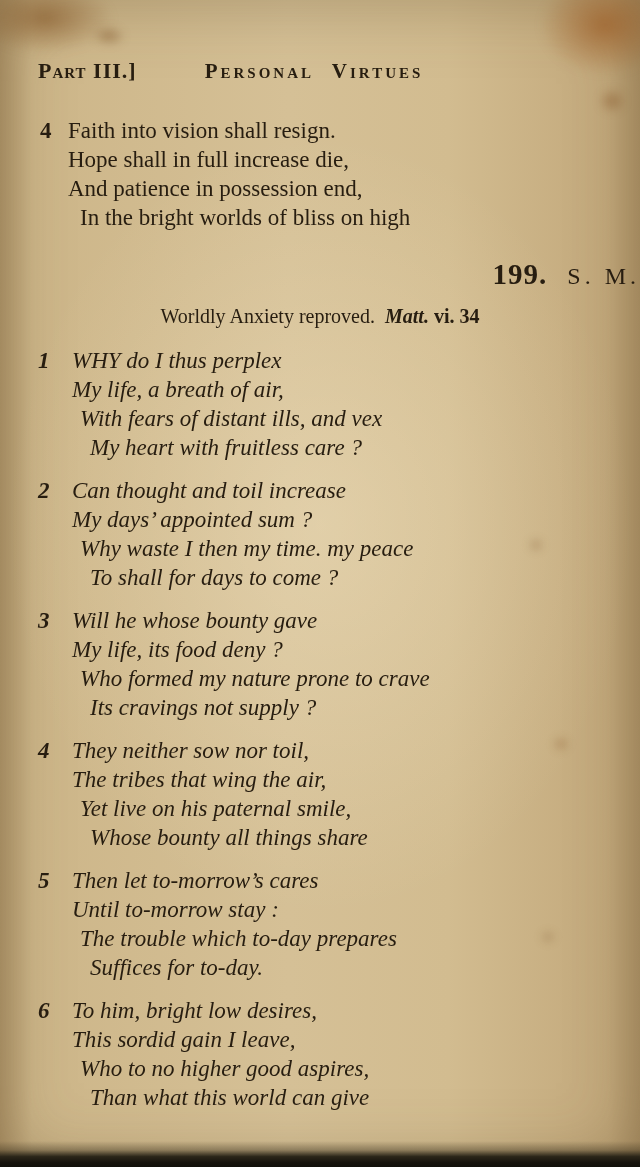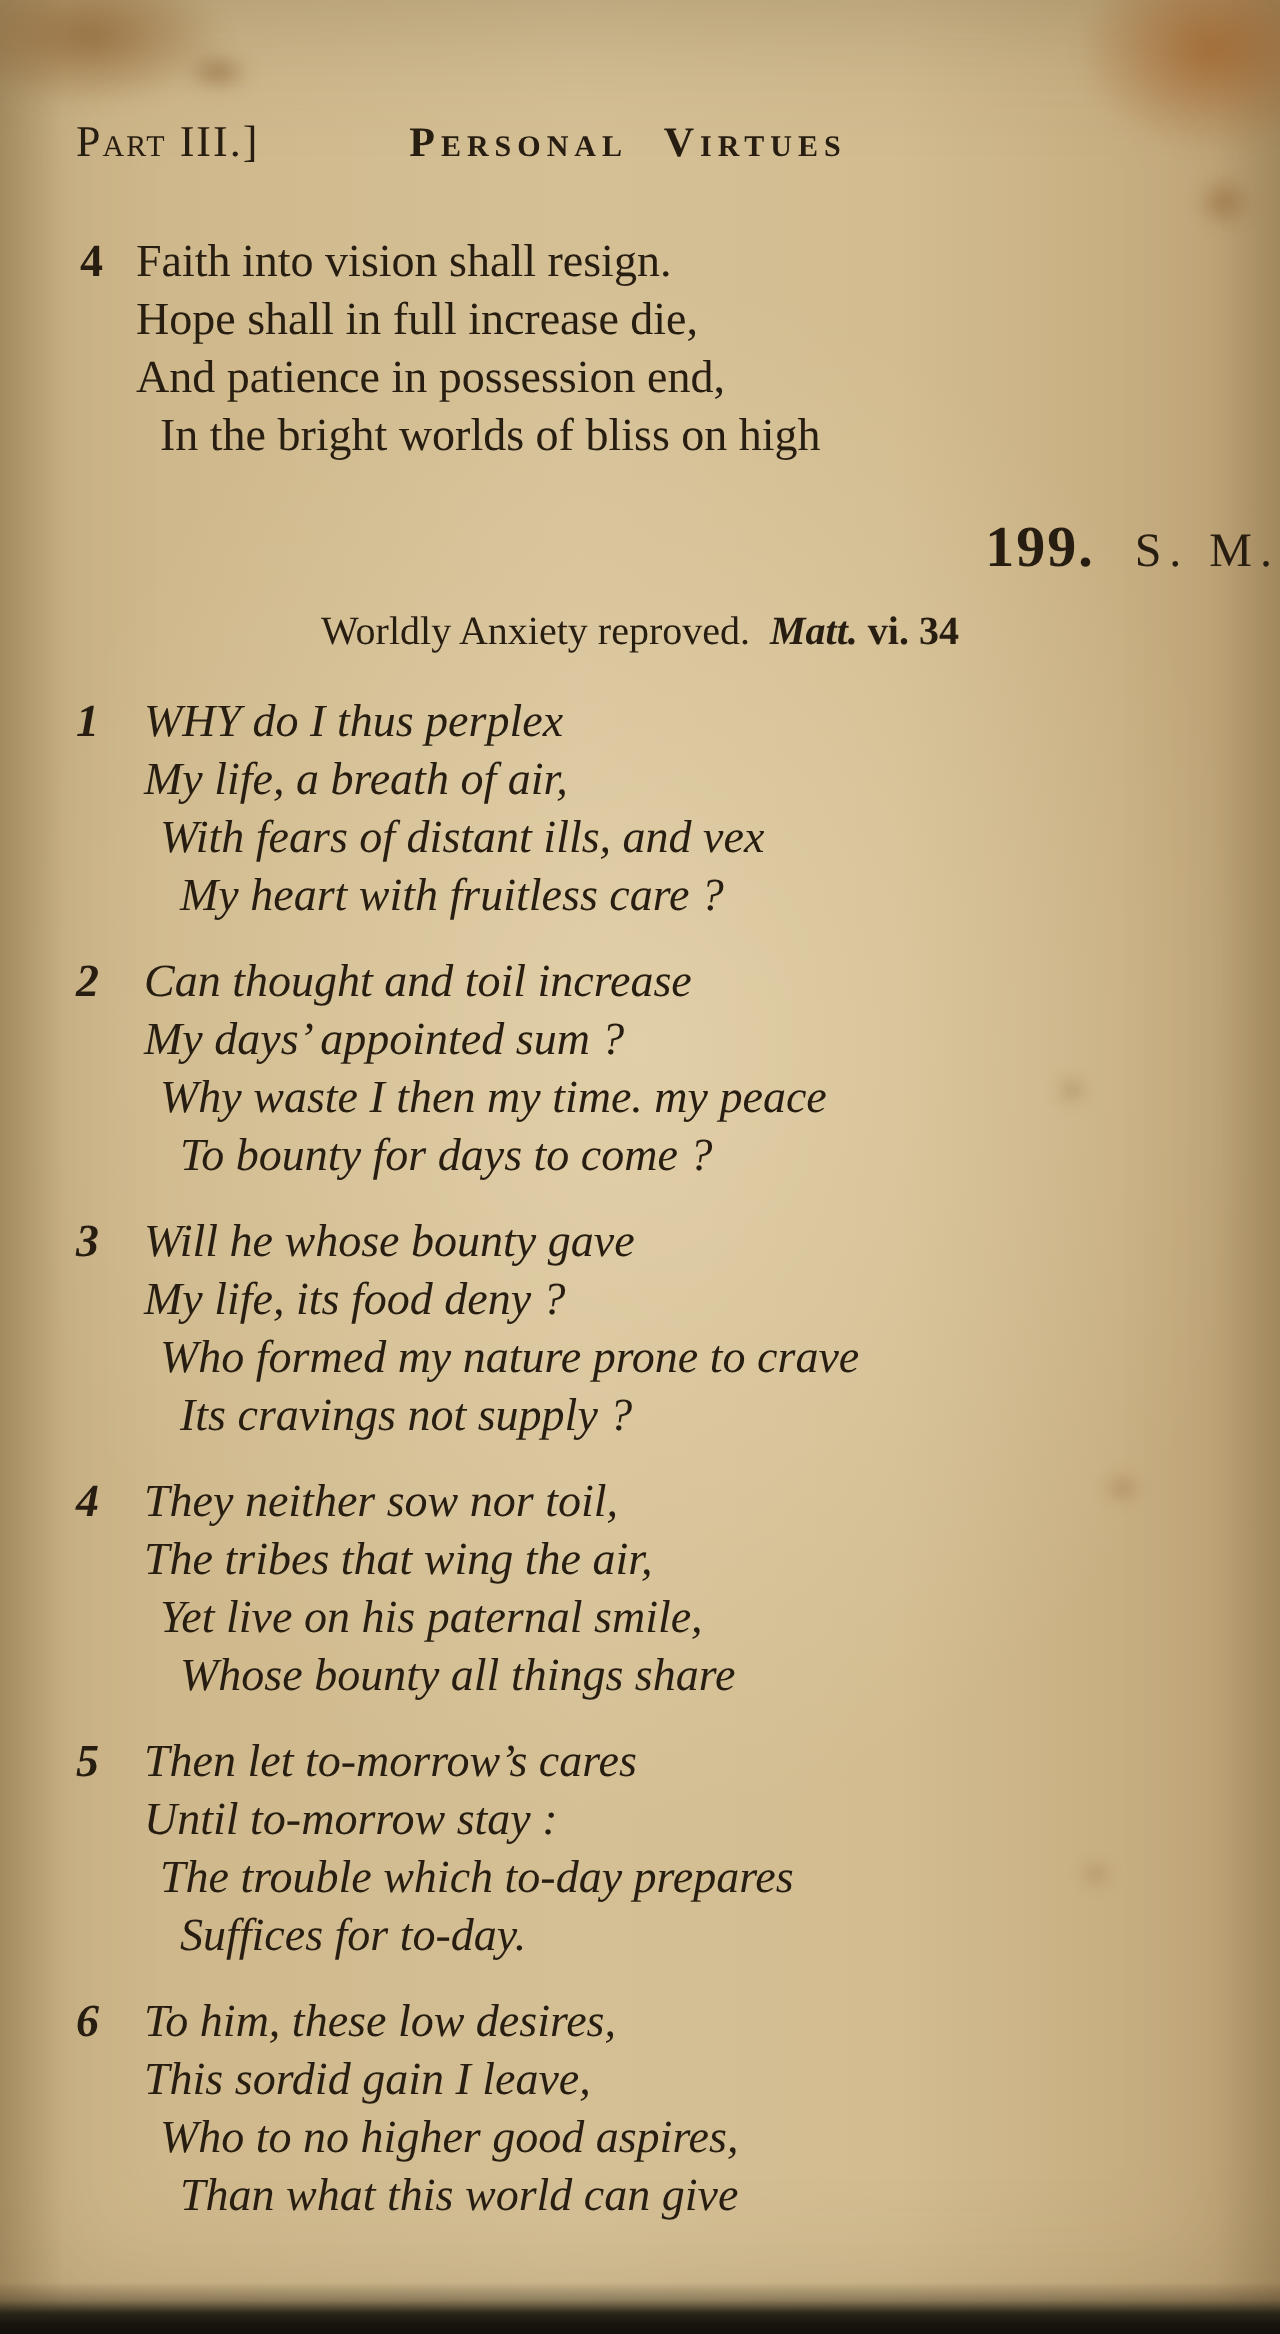--- a/index.html
+++ b/index.html
@@ -31,21 +31,21 @@
   .bottom-edge {
     position:absolute; left:0; right:0; bottom:0; height:26px;
     background:linear-gradient(180deg, rgba(58,48,28,0) 0%, rgba(58,48,28,0.40) 35%, #2b2619 60%, #17140d 82%, #11100a 100%);
     pointer-events:none;
   }
 
   
   .running-header { position:relative; height:30px; margin-top:58px; }
   .part-label {
     position:absolute; left:38px; top:0;
-    font-variant:small-caps; font-weight:normal;
+    font-variant:small-caps; font-weight:bold;
     font-size:22px; letter-spacing:1px;
   }
   .header-title {
     position:absolute; left:0; right:12px; top:1px;
     text-align:center;
     font-variant:small-caps; font-weight:bold;
     font-size:21px; letter-spacing:3px; word-spacing:10px;
   }
 
   
@@ -117,21 +117,21 @@
       <div class="line s0"><span class="num">1</span><span>WHY do I thus perplex</span></div>
       <div class="line s1">My life, a breath of air,</div>
       <div class="line s2">With fears of distant ills, and vex</div>
       <div class="line s3">My heart with fruitless care ?</div>
     </div>
 
     <div class="stanza">
       <div class="line s0"><span class="num">2</span><span>Can thought and toil increase</span></div>
       <div class="line s1">My days’ appointed sum ?</div>
       <div class="line s2">Why waste I then my time. my peace</div>
-      <div class="line s3">To bounty for days to come ?</div>
+      <div class="line s3">To shall for days to come ?</div>
     </div>
 
     <div class="stanza">
       <div class="line s0"><span class="num">3</span><span>Will he whose bounty gave</span></div>
       <div class="line s1">My life, its food deny ?</div>
       <div class="line s2">Who formed my nature prone to crave</div>
       <div class="line s3">Its cravings not supply ?</div>
     </div>
 
     <div class="stanza">
@@ -142,21 +142,21 @@
     </div>
 
     <div class="stanza">
       <div class="line s0"><span class="num">5</span><span>Then let to-morrow’s cares</span></div>
       <div class="line s1">Until to-morrow stay :</div>
       <div class="line s2">The trouble which to-day prepares</div>
       <div class="line s3">Suffices for to-day.</div>
     </div>
 
     <div class="stanza">
-      <div class="line s0"><span class="num">6</span><span>To him, these low desires,</span></div>
+      <div class="line s0"><span class="num">6</span><span>To him, bright low desires,</span></div>
       <div class="line s1">This sordid gain I leave,</div>
       <div class="line s2">Who to no higher good aspires,</div>
       <div class="line s3">Than what this world can give</div>
     </div>
 
   </div>
 
   <div class="bottom-edge"></div>
 </div>
 

